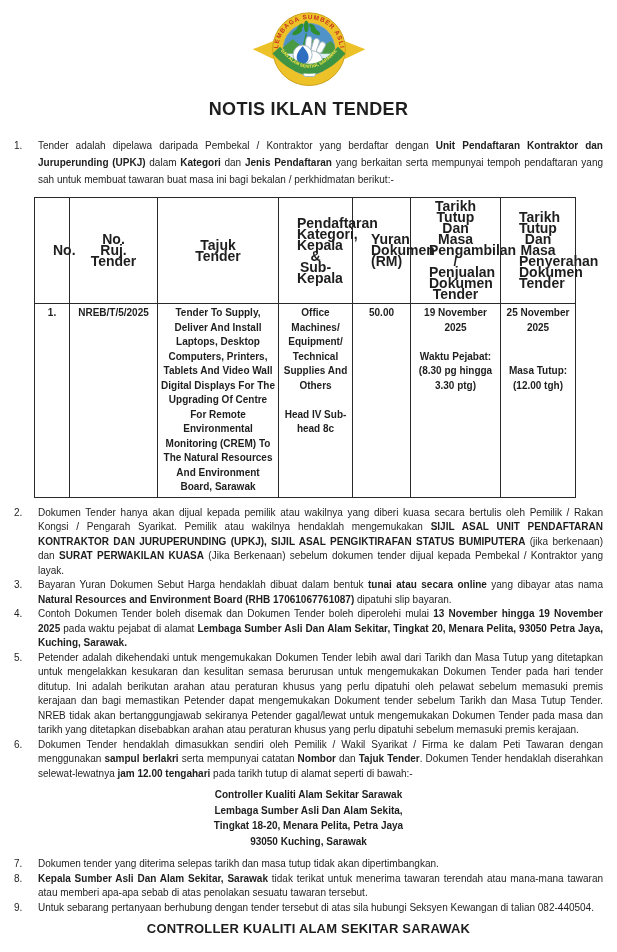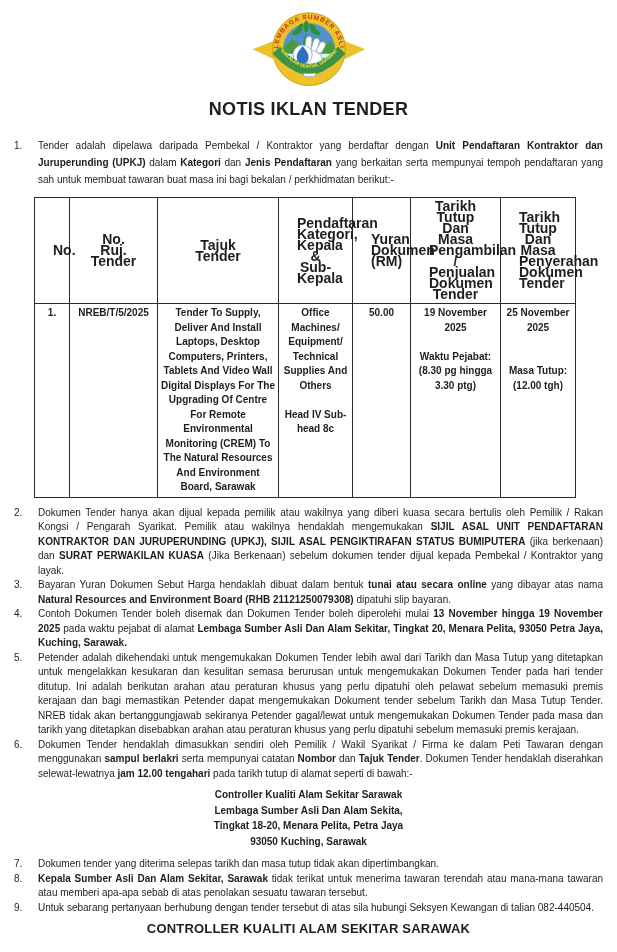--- a/index.html
+++ b/index.html
@@ -154,21 +154,21 @@
       </tr>
     </tbody>
   </table>
 
   <div class="para p-2">
     <span class="pnum">2.</span>
     <span class="ptxt"><span>Dokumen Tender hanya akan dijual kepada pemilik atau wakilnya yang diberi kuasa secara bertulis oleh Pemilik / Rakan Kongsi / Pengarah Syarikat. Pemilik atau wakilnya hendaklah mengemukakan </span><span class="b">SIJIL ASAL UNIT PENDAFTARAN KONTRAKTOR DAN JURUPERUNDING (UPKJ), SIJIL ASAL PENGIKTIRAFAN STATUS BUMIPUTERA</span><span> (jika berkenaan) dan </span><span class="b">SURAT PERWAKILAN KUASA</span><span> (Jika Berkenaan) sebelum dokumen tender dijual kepada Pembekal / Kontraktor yang layak.</span></span>
   </div>
   <div class="para">
     <span class="pnum">3.</span>
-    <span class="ptxt"><span>Bayaran Yuran Dokumen Sebut Harga hendaklah dibuat dalam bentuk </span><span class="b">tunai atau secara </span><span class="b i">online</span><span> yang dibayar atas nama </span><span class="b">Natural Resources and Environment Board (RHB 21121250079308)</span><span> dipatuhi slip bayaran.</span></span>
+    <span class="ptxt"><span>Bayaran Yuran Dokumen Sebut Harga hendaklah dibuat dalam bentuk </span><span class="b">tunai atau secara </span><span class="b i">online</span><span> yang dibayar atas nama </span><span class="b">Natural Resources and Environment Board (RHB 17061067761087)</span><span> dipatuhi slip bayaran.</span></span>
   </div>
   <div class="para">
     <span class="pnum">4.</span>
     <span class="ptxt"><span>Contoh Dokumen Tender boleh disemak dan Dokumen Tender boleh diperolehi mulai </span><span class="b">13 November hingga 19 November 2025</span><span> pada waktu pejabat di alamat </span><span class="b">Lembaga Sumber Asli Dan Alam Sekitar, Tingkat 20, Menara Pelita, 93050 Petra Jaya, Kuching, Sarawak.</span></span>
   </div>
   <div class="para">
     <span class="pnum">5.</span>
     <span class="ptxt"><span>Petender adalah dikehendaki untuk mengemukakan Dokumen Tender lebih awal dari Tarikh dan Masa Tutup yang ditetapkan untuk mengelakkan kesukaran dan kesulitan semasa berurusan untuk mengemukakan Dokumen Tender pada hari tender ditutup.  Ini adalah berikutan arahan atau peraturan khusus yang perlu dipatuhi oleh pelawat sebelum memasuki premis kerajaan dan bagi memastikan Petender dapat mengemukakan Dokument tender sebelum Tarikh dan Masa Tutup Tender.  NREB tidak akan bertanggungjawab sekiranya Petender gagal/lewat untuk mengemukakan Dokumen Tender pada masa dan tarikh yang ditetapkan disebabkan arahan atau peraturan khusus yang perlu dipatuhi sebelum memasuki premis kerajaan.</span></span>
   </div>
   <div class="para">

